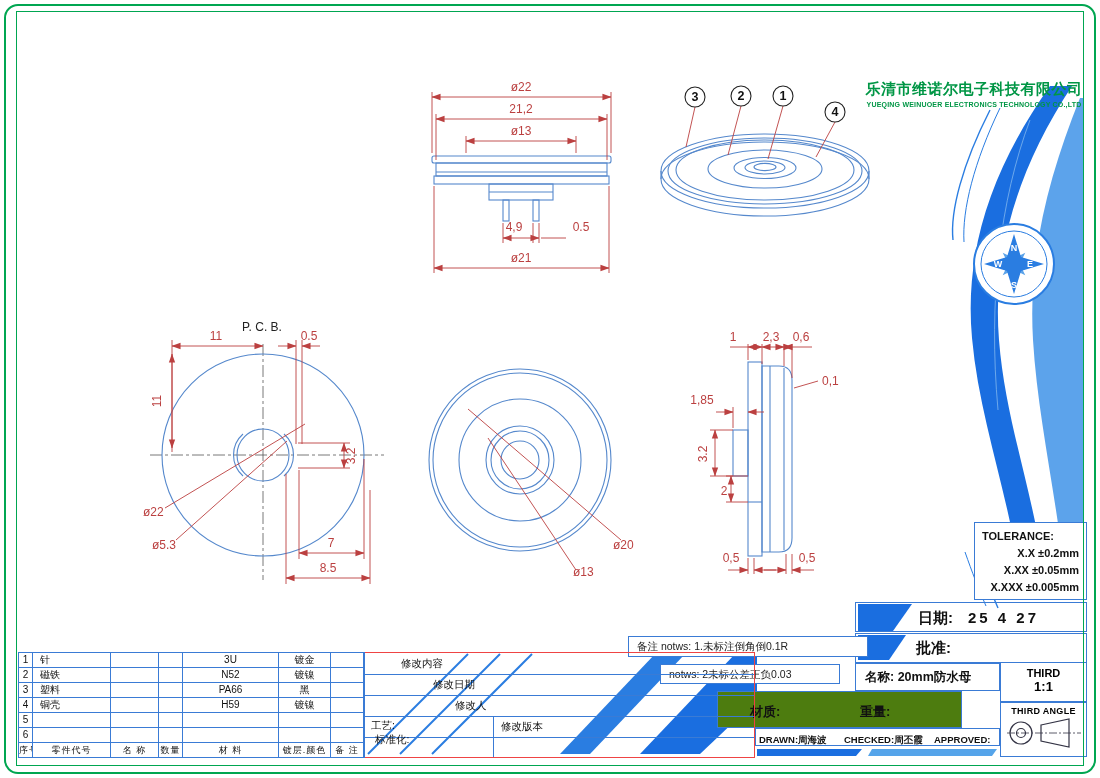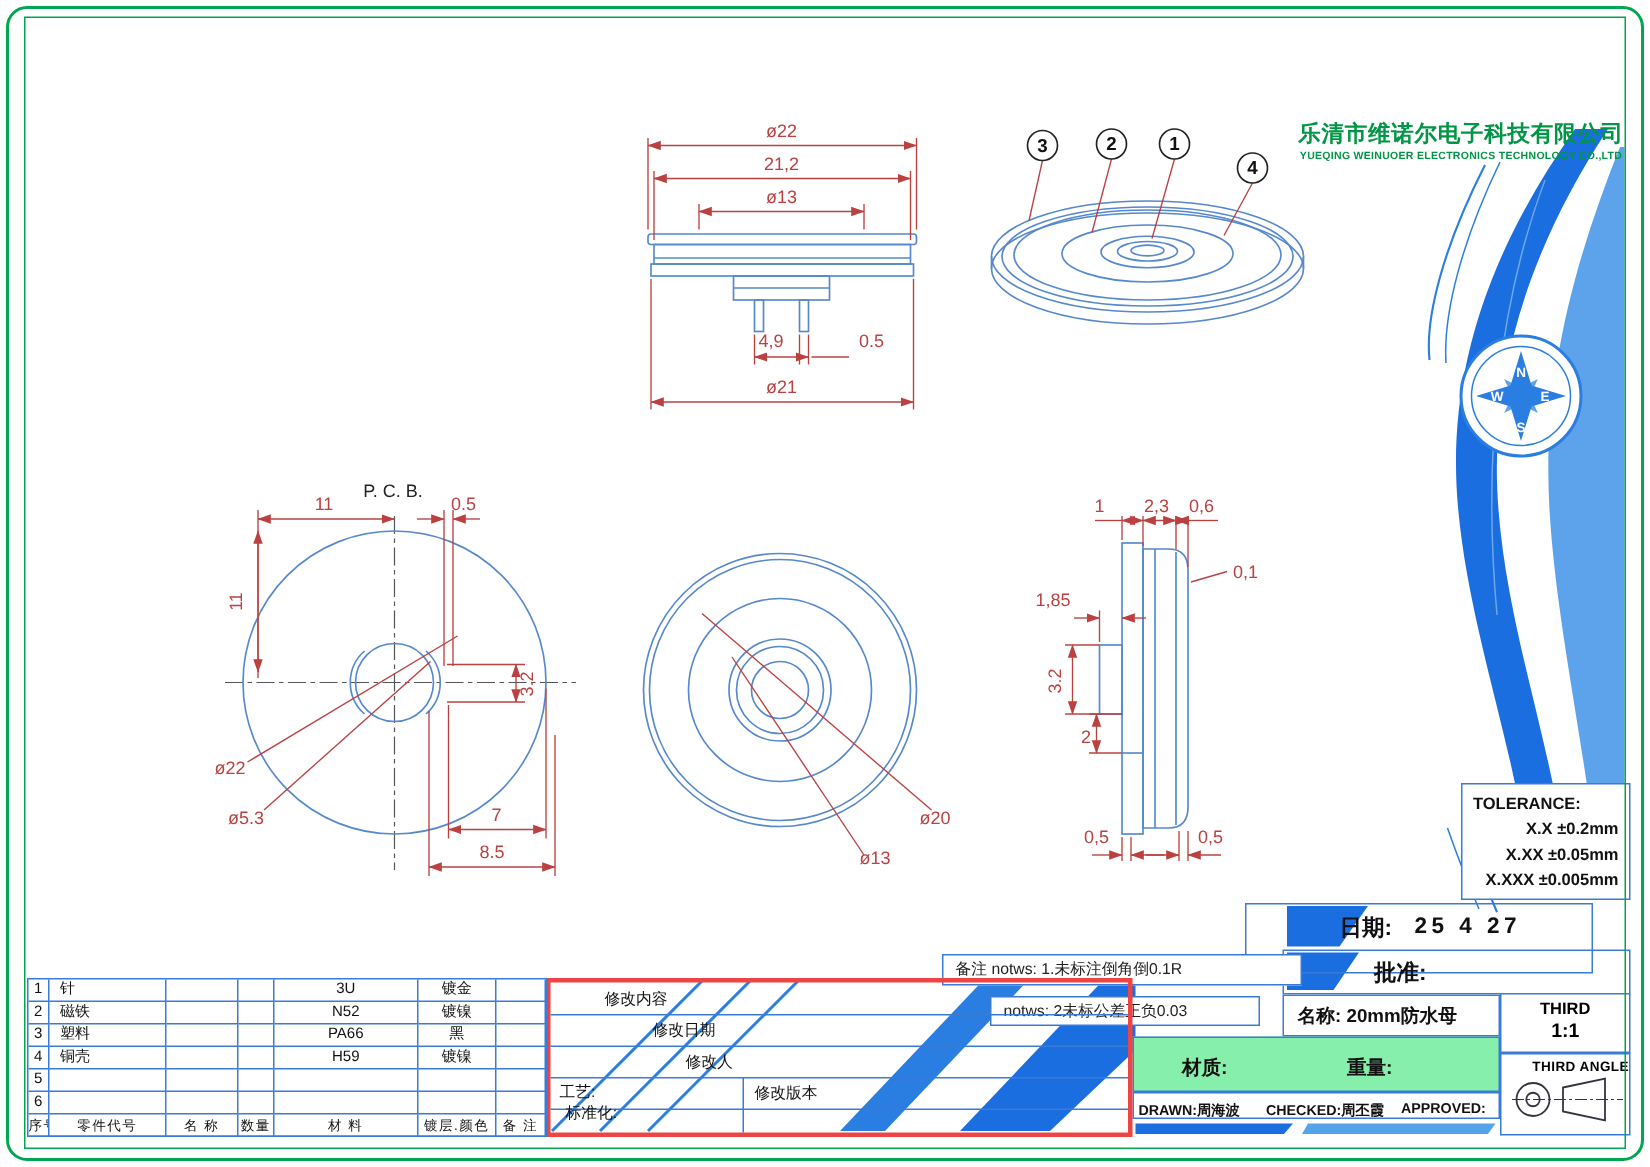--- a/index.html
+++ b/index.html
@@ -11,44 +11,44 @@
   .abs{position:absolute;z-index:2}
   .box{position:absolute;border:1px solid #3a7bd5;z-index:2}
   
   .company{left:858px;top:80px;width:232px;text-align:center}
   .company .cn{font-size:15px;font-weight:bold;color:#009645;white-space:nowrap;letter-spacing:.5px}
   .company .en{font-size:7px;font-weight:bold;color:#009645;margin-top:2px;letter-spacing:.2px;white-space:nowrap}
   
   .tol{left:974px;top:522px;width:113px;height:78px;background:#fff;padding:5px 7px;font-size:11px;font-weight:bold;color:#111;line-height:1.55}
   .tol .tl{text-align:left}.tol .tr{text-align:right}
   
-  .date-row{left:830px;top:602px;width:232px;height:47px}
+  .date-row{left:855px;top:602px;width:232px;height:30px}
   .date-row .lbl{position:absolute;left:62px;top:6px;font-size:15px;font-weight:bold;color:#111}
   .date-row .val{position:absolute;left:112px;top:6px;font-size:15px;font-weight:bold;color:#111;letter-spacing:3px}
   .appr-row{left:855px;top:633px;width:232px;height:30px}
   .appr-row .lbl{position:absolute;left:60px;top:5px;font-size:15px;font-weight:bold;color:#111}
   .name-row{left:855px;top:663px;width:145px;height:28px;background:#fff;line-height:26px;padding-left:9px;font-size:12.5px;font-weight:bold;color:#111;white-space:nowrap}
-  .mat-row{left:755px;top:691px;width:245px;height:37px;background:#86efac}
+  .mat-row{left:717px;top:691px;width:245px;height:37px;background:#4d7c0f}
   .mat-row .m1{position:absolute;left:32px;top:11px;font-size:13px;font-weight:bold;color:#111}
   .mat-row .m2{position:absolute;left:142px;top:11px;font-size:13px;font-weight:bold;color:#111}
   .drawn-row{left:755px;top:728px;width:245px;height:18px}
   .drawn-row span{position:absolute;top:5px;font-size:9.5px;font-weight:bold;color:#111;white-space:nowrap}
   .drawn-row .d1{left:3px}.drawn-row .d2{left:88px}.drawn-row .d3{left:178px}
   .scale-box{left:1000px;top:662px;width:87px;height:40px;background:#fff;text-align:center}
   .scale-box .s1{font-size:11px;font-weight:bold;margin-top:4px}
   .scale-box .s2{font-size:13px;font-weight:bold}
-  .angle-box{left:1000px;top:702px;width:87px;height:55px;background:#fff;text-align:right}
+  .angle-box{left:1000px;top:702px;width:87px;height:55px;background:#fff;text-align:center}
   .angle-box .a1{font-size:9px;font-weight:bold;margin-top:3px;letter-spacing:.3px}
   
   .bom{left:18px;top:652px;width:347px;height:106px;border:1px solid #3a7bd5;display:grid;grid-template-columns:14px 78px 48px 24px 96px 52px 33px;grid-auto-rows:15px;font-size:10px;color:#111;background:transparent}
   .bom .c{border-right:1px solid #3a7bd5;border-bottom:1px solid #3a7bd5;text-align:center;line-height:14px;overflow:hidden;white-space:nowrap}
   .bom .c.cl2{text-align:left;padding-left:7px}
   .bom .hd{font-size:9px;letter-spacing:1px}
   
-  .rev{left:364px;top:652px;width:391px;height:106px;border:3px solid #ef4444;font-size:10.5px;color:#111}
+  .rev{left:364px;top:652px;width:391px;height:106px;border:1px solid #ef4444;font-size:10.5px;color:#111}
   .rev span{position:absolute;white-space:nowrap}
   .rev .rline{position:absolute;left:0;right:0;height:1px;background:#3a7bd5}
   .rev .vline{position:absolute;top:63px;bottom:0;width:1px;background:#3a7bd5;left:128px}
   
   .note1{left:628px;top:636px;width:240px;height:21px;background:#fff;font-size:10.5px;line-height:19px;padding-left:8px;color:#222;white-space:nowrap}
   .note2{left:660px;top:664px;width:180px;height:20px;background:#fff;font-size:10.5px;line-height:18px;padding-left:8px;color:#222;white-space:nowrap}
   
   .b{fill:none;stroke:#5588cc;stroke-width:1.1}
   .r{fill:none;stroke:#bb4040;stroke-width:.9}
   .cl{fill:none;stroke:#555;stroke-width:.8;stroke-dasharray:12 3 3 3}

